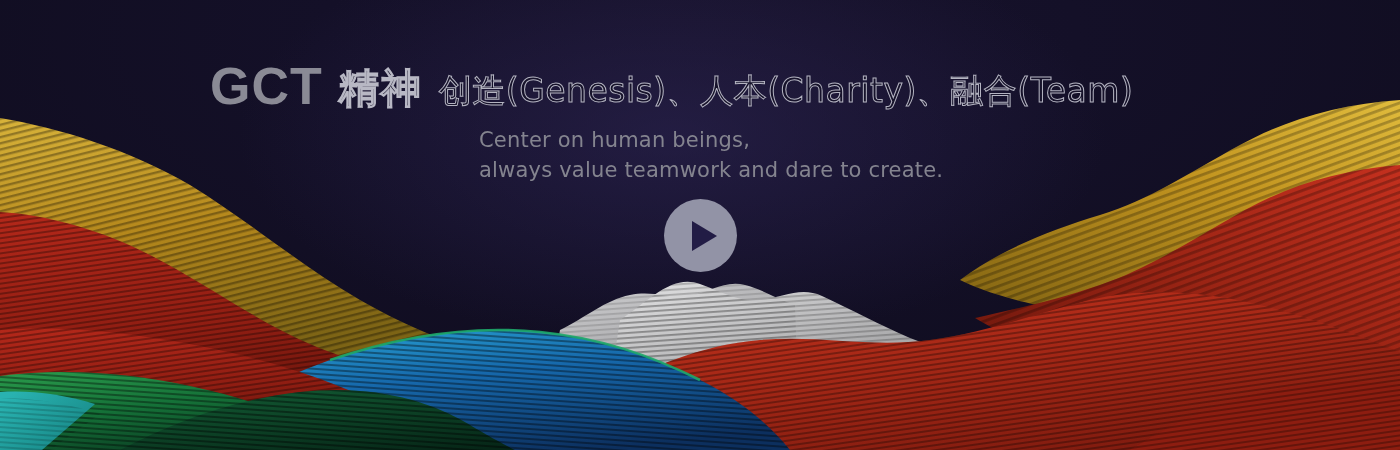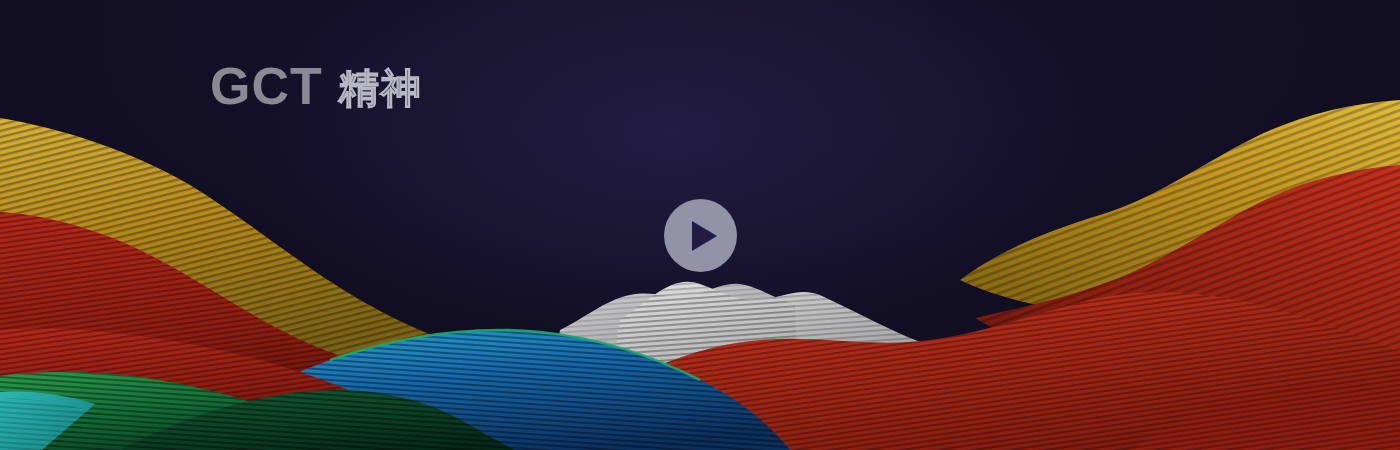--- a/index.html
+++ b/index.html
@@ -278,21 +278,26 @@
                  L1400,450 Z" fill="url(#strp2)" opacity=".75"></path>
       </g>
     </svg>
   </div>
 
   <div class="content">
 
     <div class="headline-row">
       <span class="logo-gct">GCT</span>
       <span class="logo-cn">精神</span>
+      <span class="headline-main">创造(Genesis)、人本(Charity)、融合(Team)</span>
     </div>
 
+    <div class="subtitle">
+      <div>Center on human beings,</div>
+      <div>always value teamwork and dare to create.</div>
+    </div>
 
     <div class="play-btn" role="button" tabindex="0" aria-label="Play video">
       <span class="tri"></span>
     </div>
 
   </div>
 </div>
 
 </body></html>

